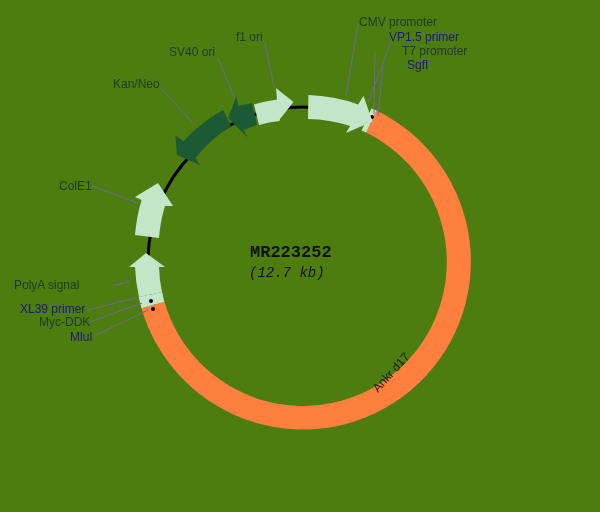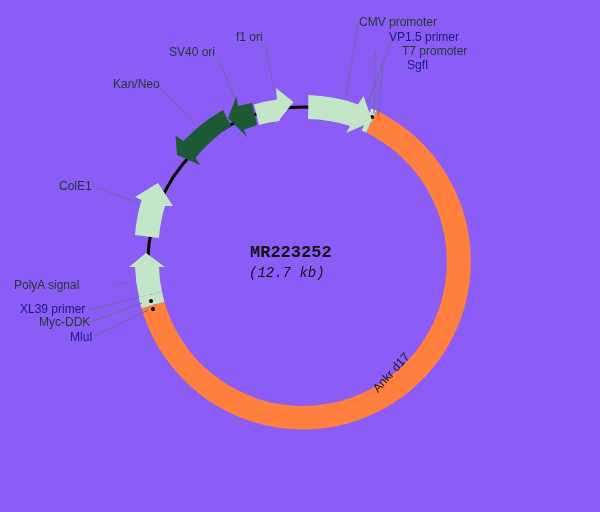--- a/index.html
+++ b/index.html
@@ -1,16 +1,16 @@
 <!DOCTYPE html>
 <html><head>
 <meta charset="utf-8">
 <style>
   html, body { margin: 0; padding: 0; background: #ffffff; }
-  #root { position: relative; width: 600px; height: 512px; overflow: hidden; background: #8b5cf6; }
+  #root { position: relative; width: 600px; height: 512px; overflow: hidden; background: #4d7c0f; }
   svg { position: absolute; left: 0; top: 0; }
   .lbl { font-family: "Liberation Sans", sans-serif; font-size: 12px; }
   .title { font-family: "Liberation Mono", monospace; font-size: 17px; font-weight: bold; }
   .sub { font-family: "Liberation Mono", monospace; font-size: 14px; font-style: italic; }
   .orange-lbl { font-family: "Liberation Sans", sans-serif; font-size: 12px; fill: #1a1a1a; }
 </style>
 </head>
 <body>
 
 <div id="root">

